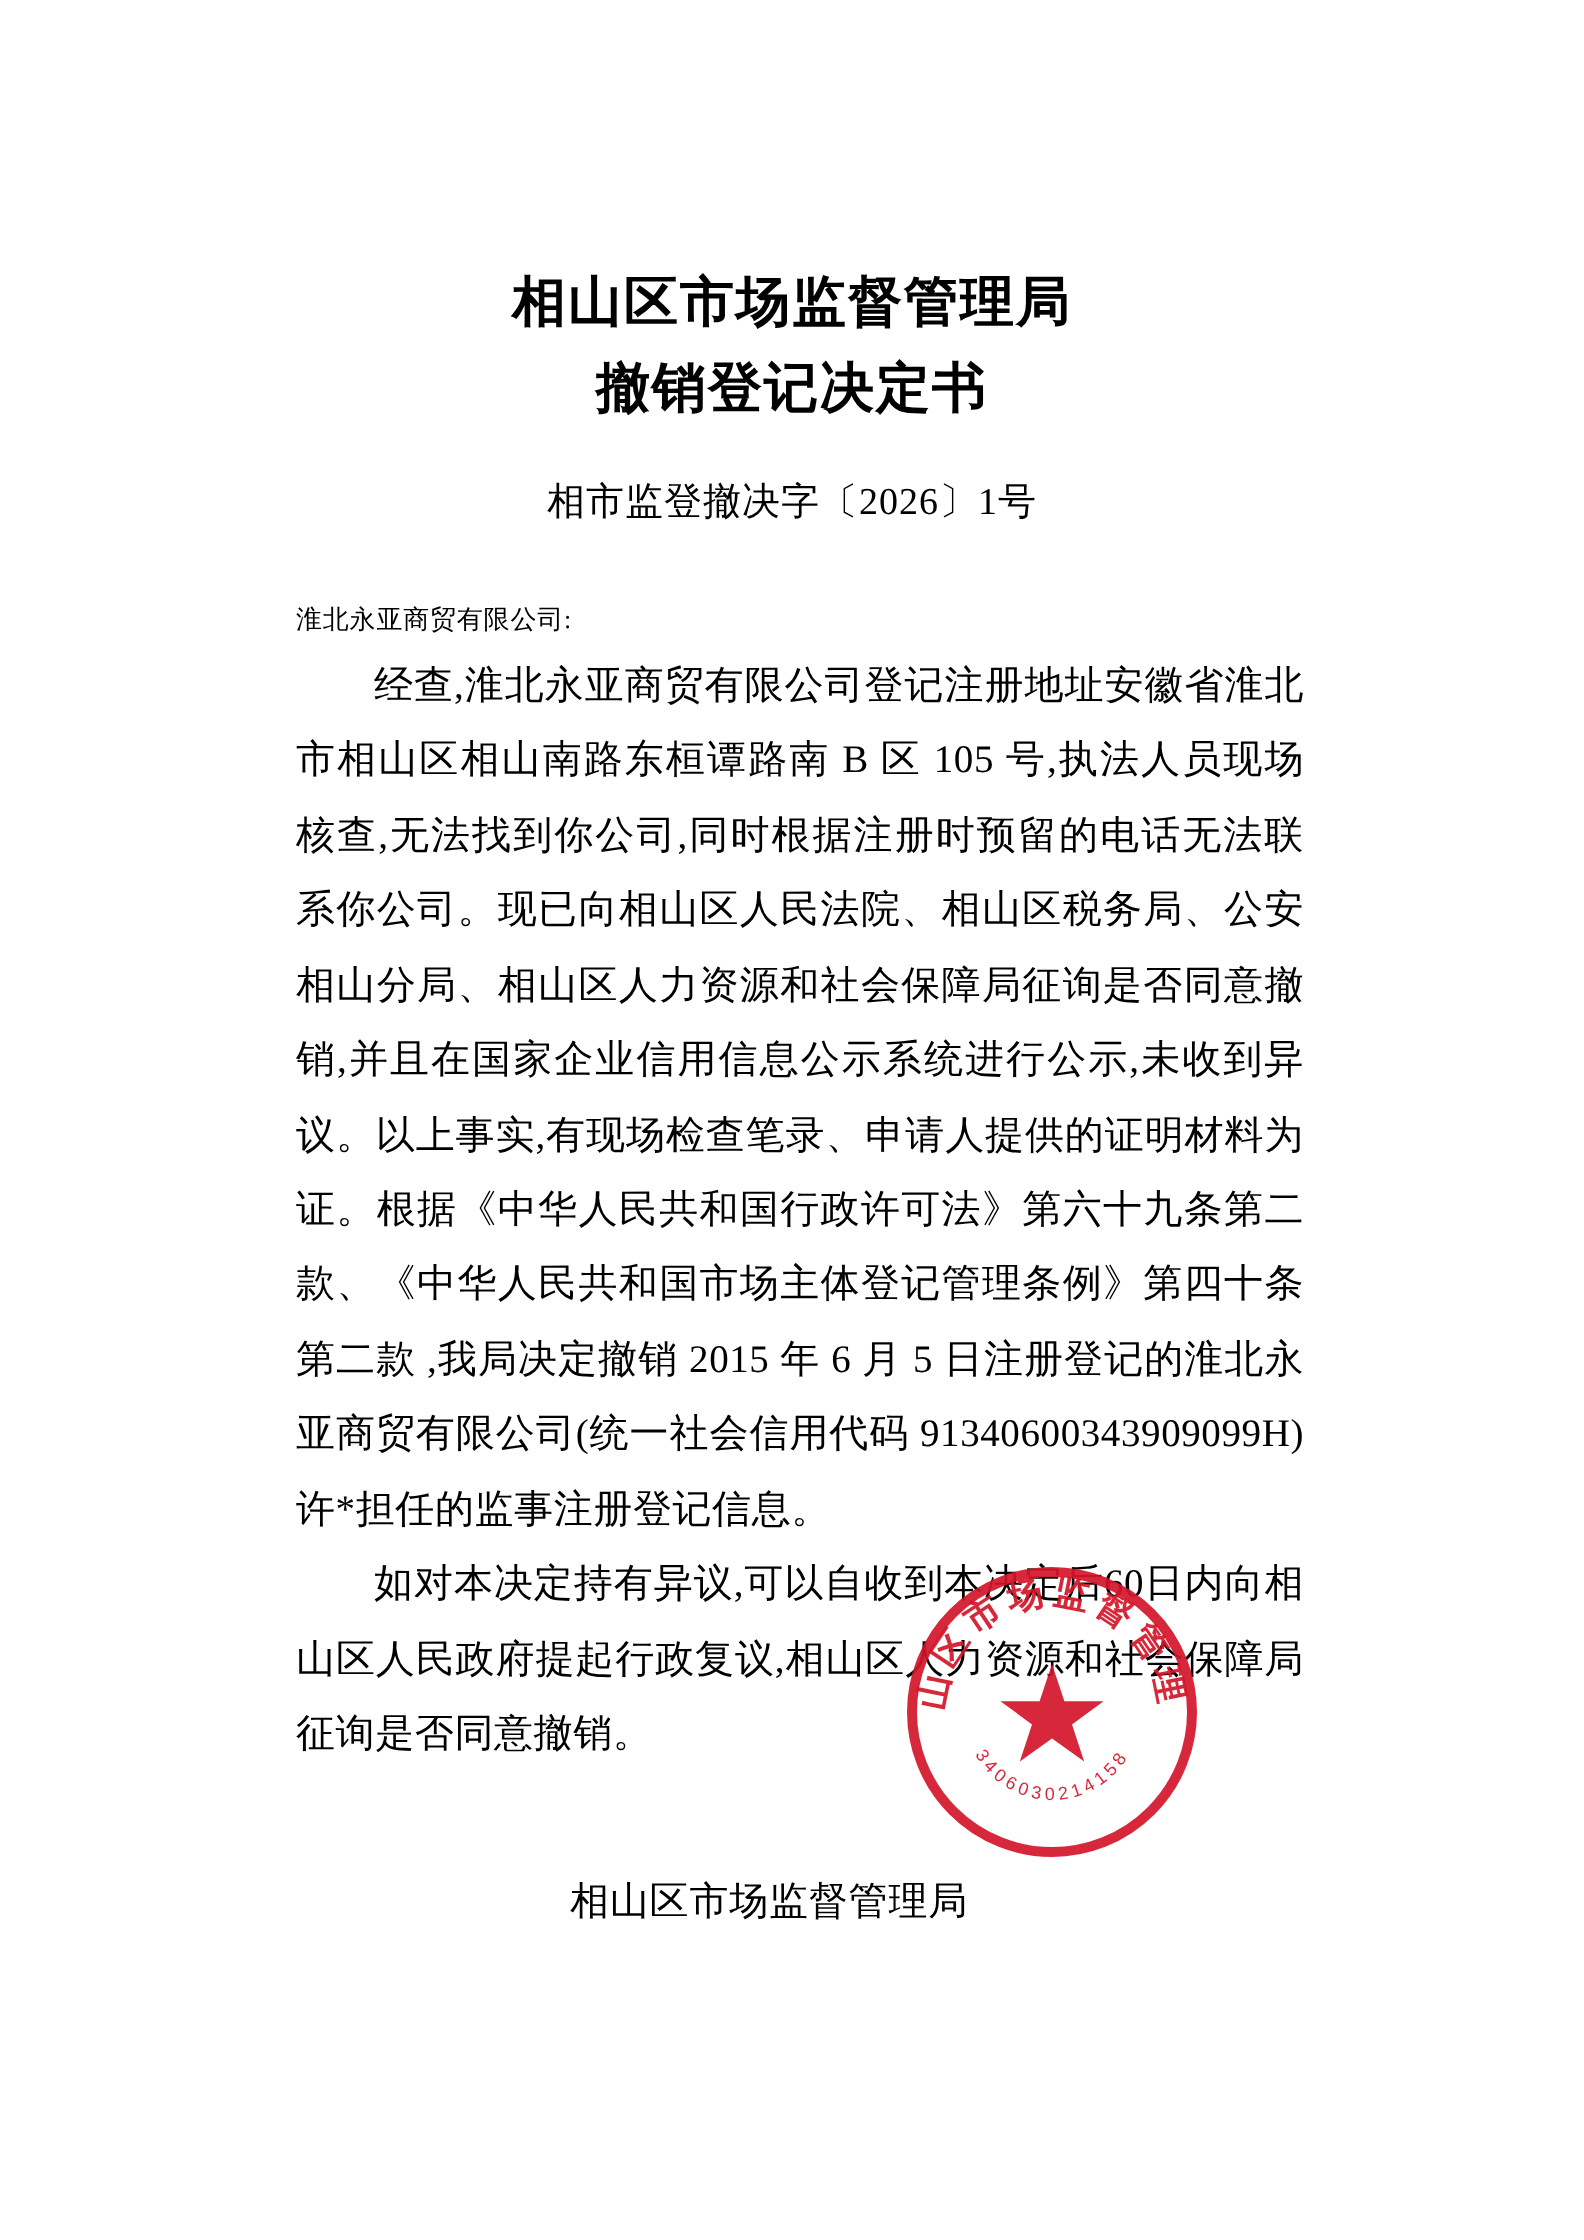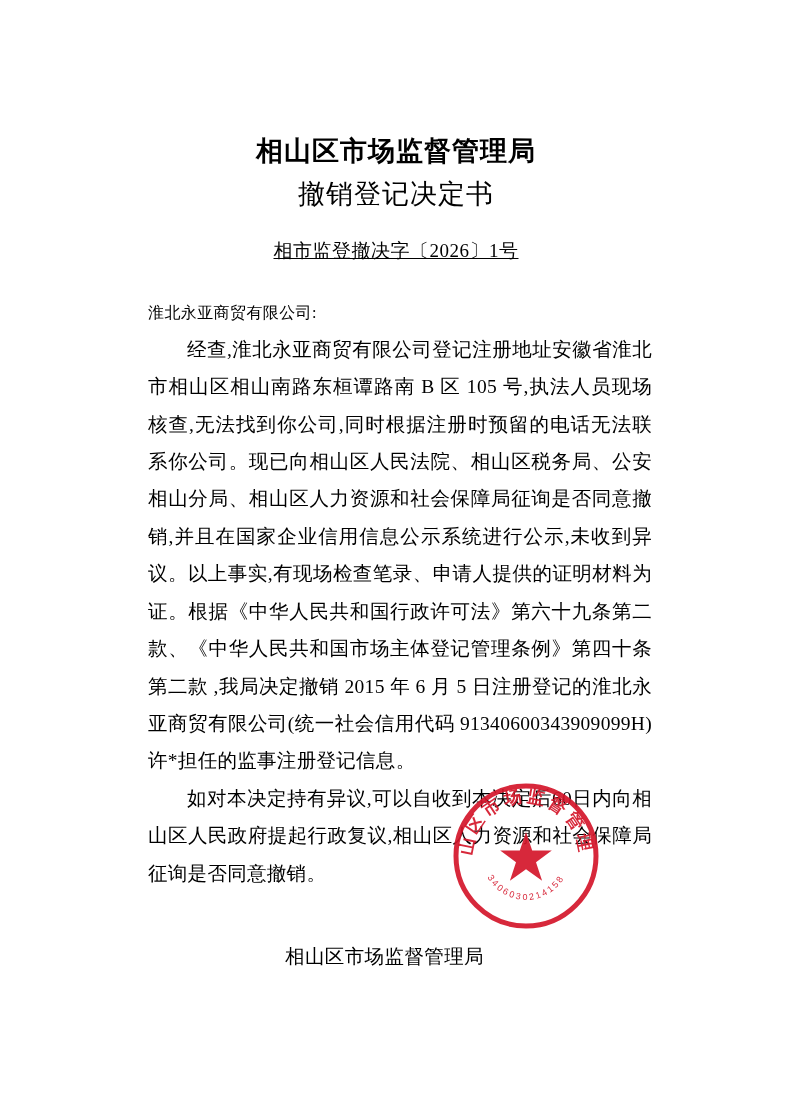--- a/index.html
+++ b/index.html
@@ -27,40 +27,39 @@
     font-size: 27px;
     font-weight: bold;
     letter-spacing: 1px;
     line-height: 1.45;
     margin: 0;
     padding-top: 132px;
   }
   .doc-title-line2 {
     text-align: center;
     font-size: 27px;
-    font-weight: normal;
+    font-weight: bold;
     letter-spacing: 1px;
     line-height: 1.45;
     margin: 0;
     padding-top: 4px;
   }
   .doc-number {
     text-align: center;
     font-size: 19px;
     letter-spacing: 0.5px;
     margin-top: 24px;
-    text-decoration: underline;
   }
   .body-wrap {
     margin-top: 34px;
     padding-left: 148px;
     padding-right: 140px;
   }
   .addressee {
-    font-size: 16px;
+    font-size: 13px;
     line-height: 1.9;
     letter-spacing: 0.4px;
     margin-bottom: 2px;
   }
   .para {
     font-size: 19.5px;
     line-height: 1.92;
     letter-spacing: 0.3px;
     text-indent: 2em;
     text-align: justify;

